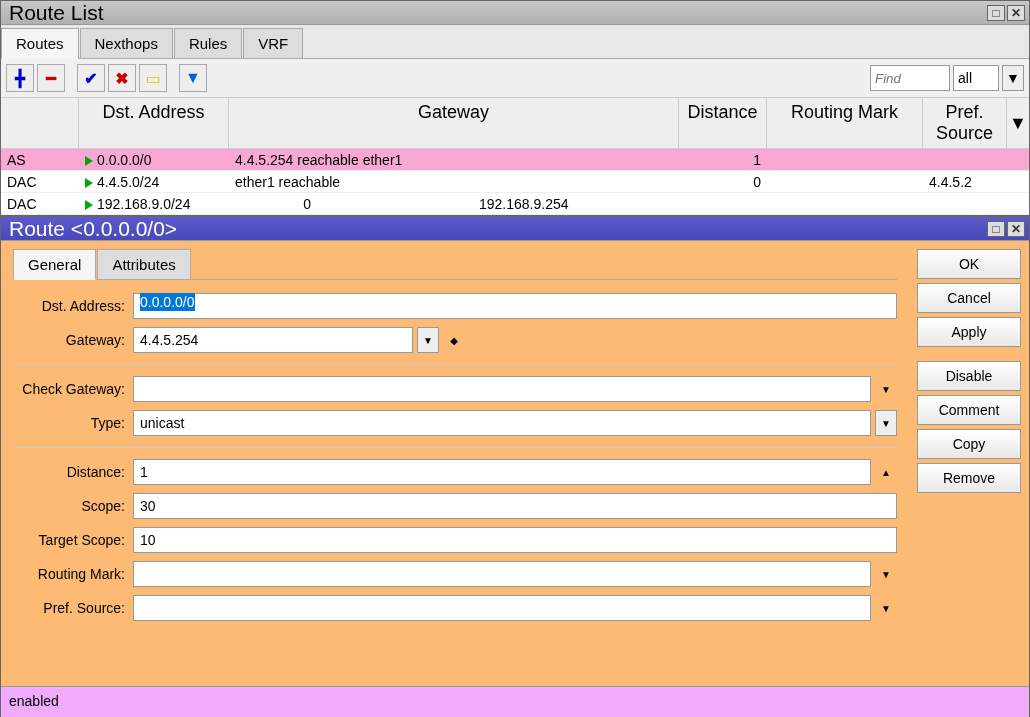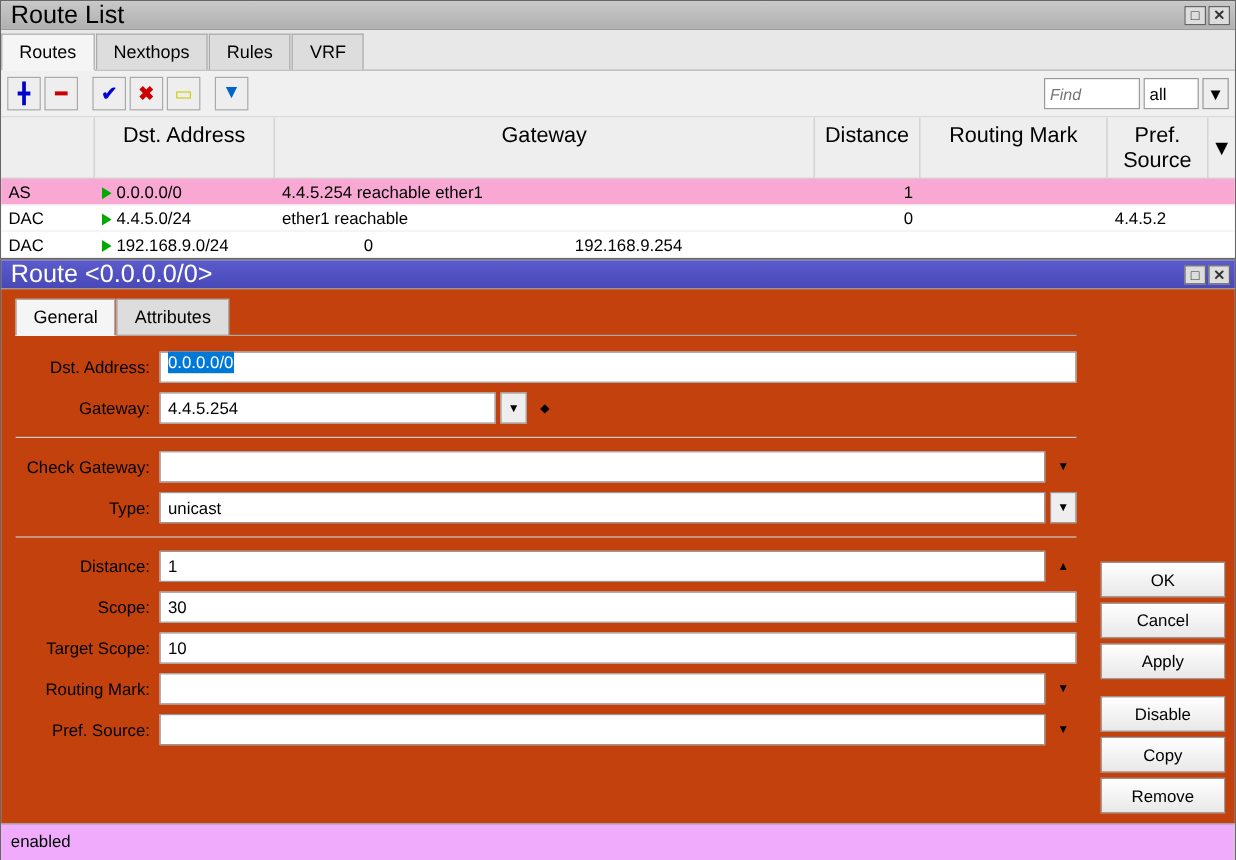--- a/index.html
+++ b/index.html
@@ -38,21 +38,21 @@
     .col-rm { width: 156px; }
     .col-ps { flex: 1; }
     
     .table-row { display: flex; border-bottom: 1px solid #eee; height: 22px; align-items: center; }
     .table-row.selected { background: #f9a8d4; }
     .td { padding: 2px 6px; font-size: 14px; }
     .td.right { text-align: right; }
     
     .tri-icon { width: 0; height: 0; border-top: 5px solid transparent; border-bottom: 5px solid transparent; border-left: 8px solid #0a0; display: inline-block; margin-right: 4px; vertical-align: middle; }
     
-    .detail-container { display: flex; padding: 0; background: #c2410c; align-items: flex-end; }
+    .detail-container { display: flex; padding: 0; background: #fdba74; }
     .detail-main { flex: 1; padding: 8px 12px; }
     .detail-buttons { width: 120px; padding: 8px; display: flex; flex-direction: column; gap: 4px; }
     .action-btn { height: 30px; border: 1px solid #999; background: linear-gradient(#fff, #e8e8e8); cursor: pointer; font-size: 14px; }
     
     .detail-tabs { display: flex; border-bottom: 1px solid #aaa; margin-bottom: 12px; }
     
     .form-row { display: flex; align-items: center; margin-bottom: 6px; height: 28px; }
     .form-label { width: 120px; text-align: right; padding-right: 8px; font-size: 14px; }
     .form-input { flex: 1; height: 26px; border: 1px solid #999; padding: 0 6px; background: white; font-size: 14px; }
     .form-input-wrap { flex: 1; display: flex; gap: 4px; }
@@ -245,20 +245,21 @@
 
       <div style="height:50px;"></div>
     </div>
 
     <div class="detail-buttons">
       <button class="action-btn">OK</button>
       <button class="action-btn">Cancel</button>
       <button class="action-btn">Apply</button>
       <div style="height:6px;"></div>
       <button class="action-btn">Disable</button>
+      <button class="action-btn">Comment</button>
       <button class="action-btn">Copy</button>
       <button class="action-btn">Remove</button>
     </div>
   </div>
 
   <div class="statusbar">
     <div class="status-cell">enabled</div>
     <div class="status-cell">active</div>
     <div class="status-cell">static</div>
   </div>

